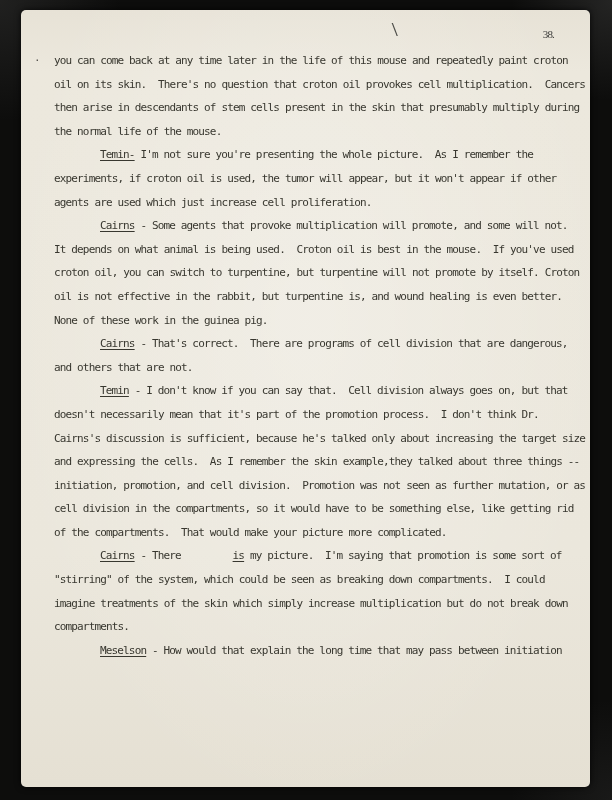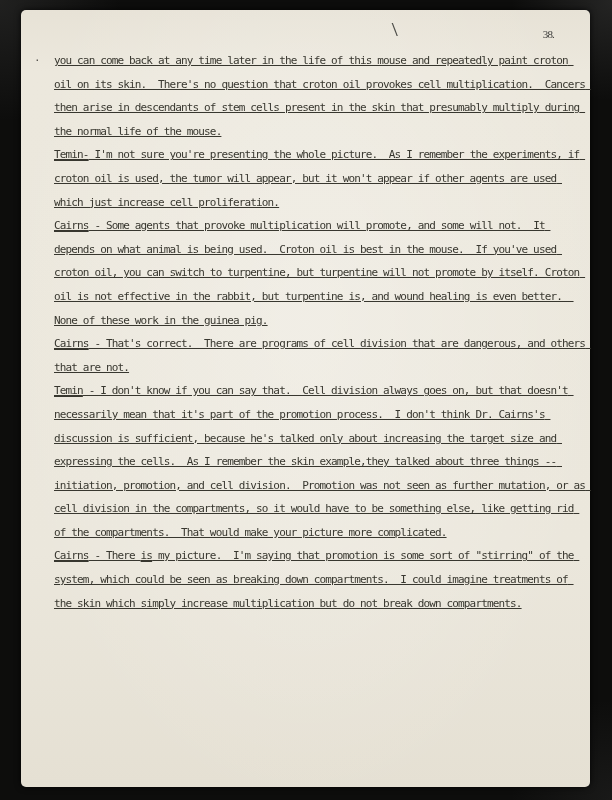--- a/index.html
+++ b/index.html
@@ -65,38 +65,39 @@
     color: #38372f;
   }
   .para {
     margin: 0;
     font-size: 11px;
     letter-spacing: -0.85px;
     line-height: 23.6px;
     white-space: pre-wrap;
     word-break: normal;
     text-align: left;
-    text-decoration: underline;
   }
   .para .u {
     text-decoration: underline;
     text-underline-offset: 2px;
     text-decoration-thickness: 1px;
+    margin-left: 46px;
   }
 </style>
 </head>
 <body>
 
 <div class="photo-bg">
   <div class="paper">
     <div class="page-number">38.</div>
     <div class="stray-mark">\</div>
     <div class="margin-mark">·</div>
     <div class="doc-body">
         <p class="para"><span>you can come back at any time later in the life of this mouse and repeatedly paint croton oil on its skin.  There's no question that croton oil provokes cell multiplication.  Cancers then arise in descendants of stem cells present in the skin that presumably multiply during the normal life of the mouse.</span></p>
         <p class="para"><span class="u">Temin-</span><span> I'm not sure you're presenting the whole picture.  As I remember the experiments, if croton oil is used, the tumor will appear, but it won't appear if other agents are used which just increase cell proliferation.</span></p>
         <p class="para"><span class="u">Cairns</span><span> - Some agents that provoke multiplication will promote, and some will not.  It depends on what animal is being used.  Croton oil is best in the mouse.  If you've used croton oil, you can switch to turpentine, but turpentine will not promote by itself. Croton oil is not effective in the rabbit, but turpentine is, and wound healing is even better.  None of these work in the guinea pig.</span></p>
         <p class="para"><span class="u">Cairns</span><span> - That's correct.  There are programs of cell division that are dangerous, and others that are not.</span></p>
         <p class="para"><span class="u">Temin</span><span> - I don't know if you can say that.  Cell division always goes on, but that doesn't necessarily mean that it's part of the promotion process.  I don't think Dr. Cairns's discussion is sufficient, because he's talked only about increasing the target size and expressing the cells.  As I remember the skin example,they talked about three things -- initiation, promotion, and cell division.  Promotion was not seen as further mutation, or as cell division in the compartments, so it would have to be something else, like getting rid of the compartments.  That would make your picture more complicated.</span></p>
         <p class="para"><span class="u">Cairns</span><span> - There </span><span class="u">is</span><span> my picture.  I'm saying that promotion is some sort of "stirring" of the system, which could be seen as breaking down compartments.  I could imagine treatments of the skin which simply increase multiplication but do not break down compartments.</span></p>
+        <p class="para"><span class="u">Meselson</span><span> - How would that explain the long time that may pass between initiation</span></p>
       </div>
   </div>
 </div>
 
 </body></html>

